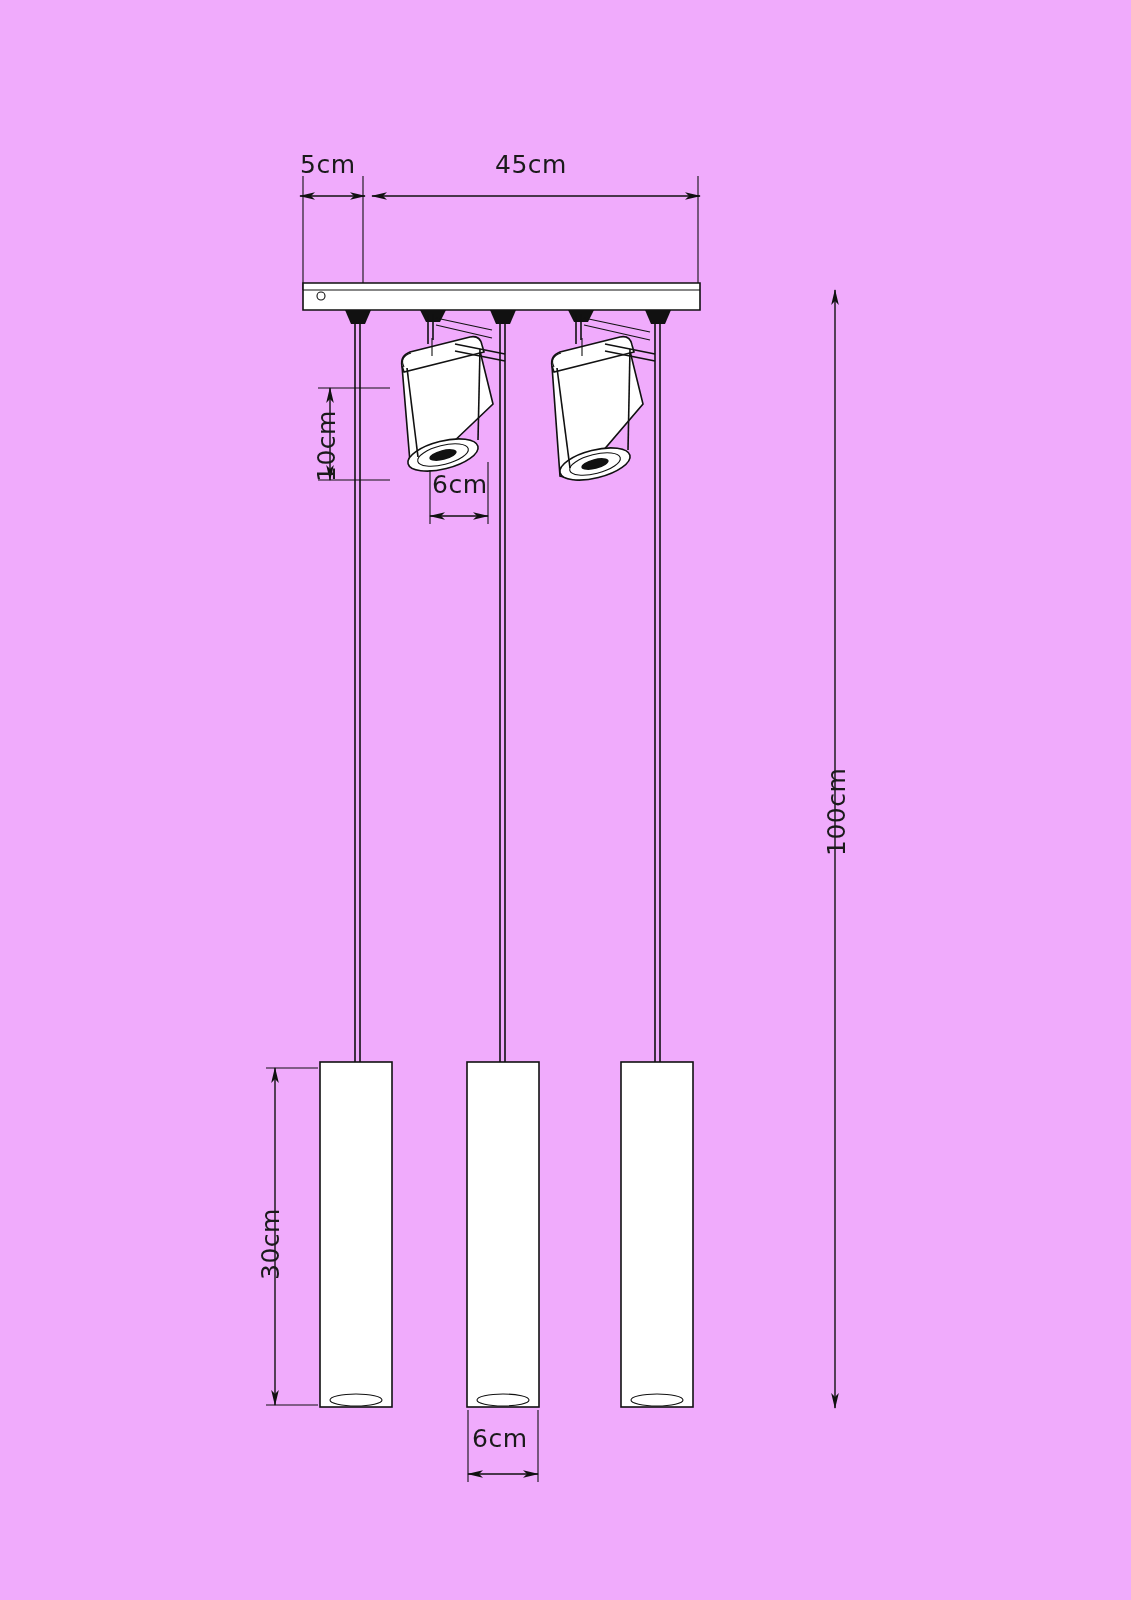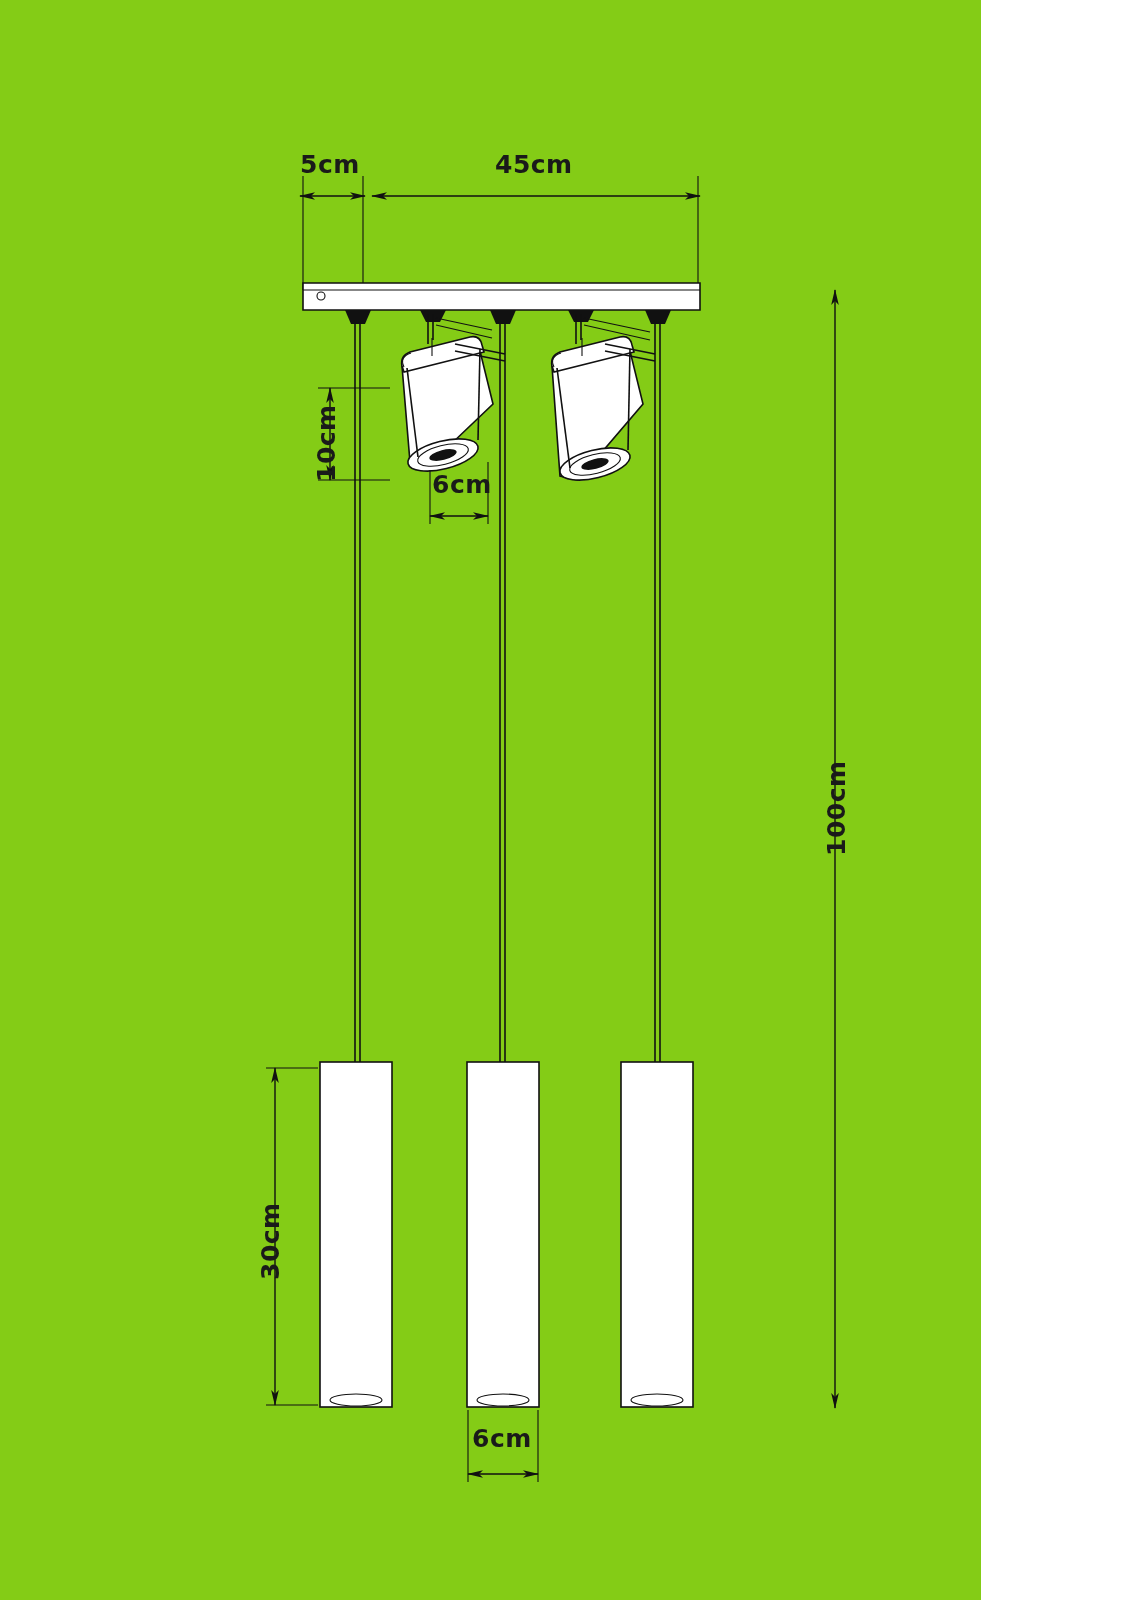--- a/index.html
+++ b/index.html
@@ -5,25 +5,24 @@
   html, body {
     margin: 0;
     padding: 0;
     background: #ffffff;
   }
   body {
     font-family: "DejaVu Sans", sans-serif;
   }
   #sheet {
     position: relative;
-    width: 981px;
+    width: 1131px;
     height: 1600px;
-    background: #84cc16;
+    background: #f0abfc;
     overflow: hidden;
-    font-weight: bold;
   }
   .dimlabel {
     position: absolute;
     font-size: 25px;
     color: #1a1a1a;
     letter-spacing: 0.5px;
     white-space: nowrap;
     font-family: "DejaVu Sans", sans-serif;
   }
   .rot90 {

